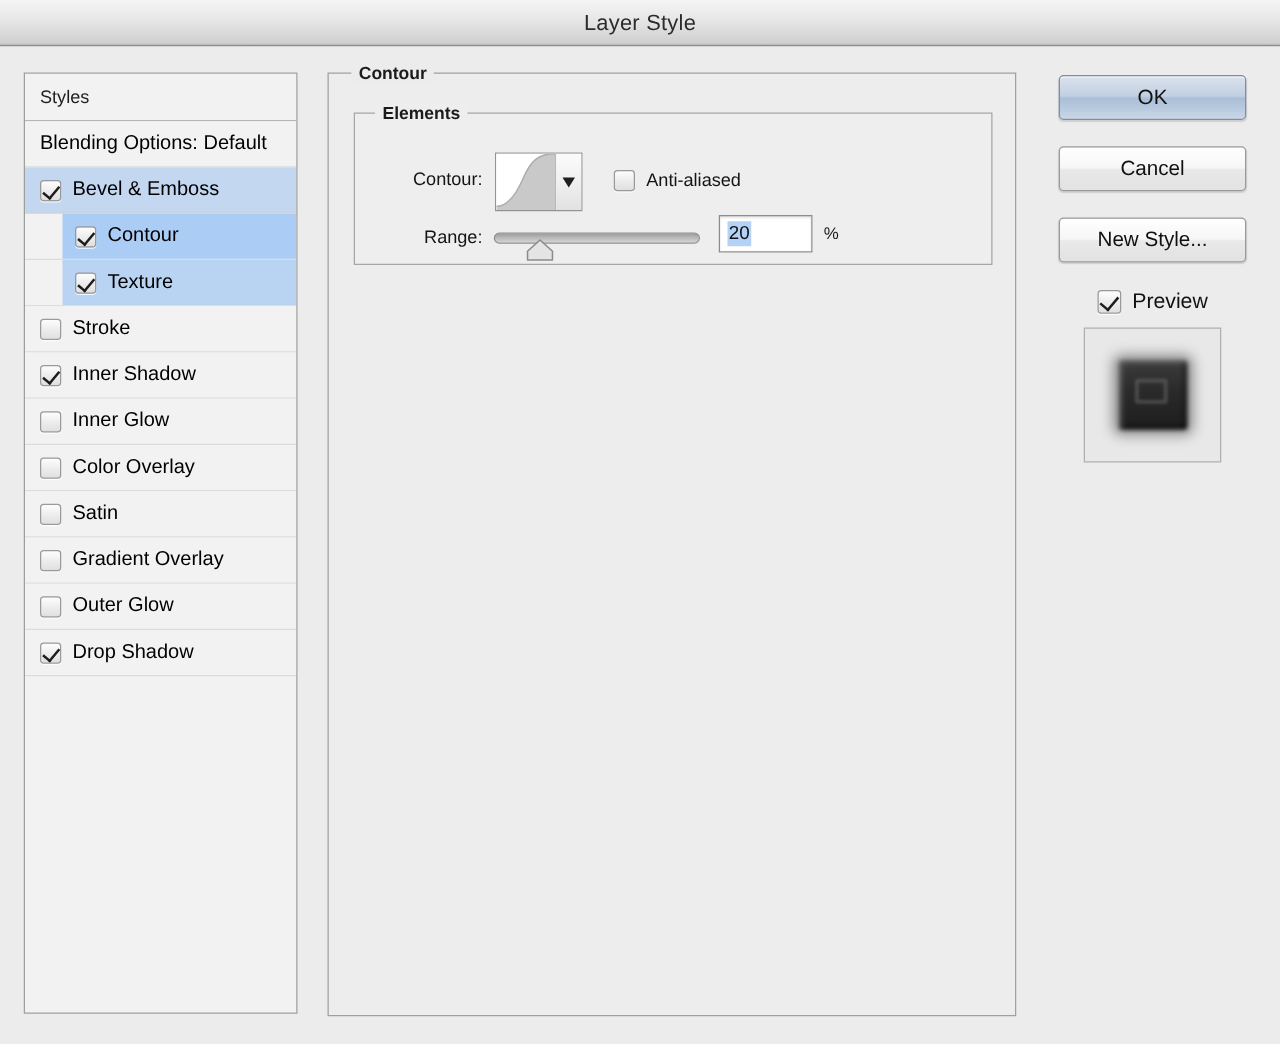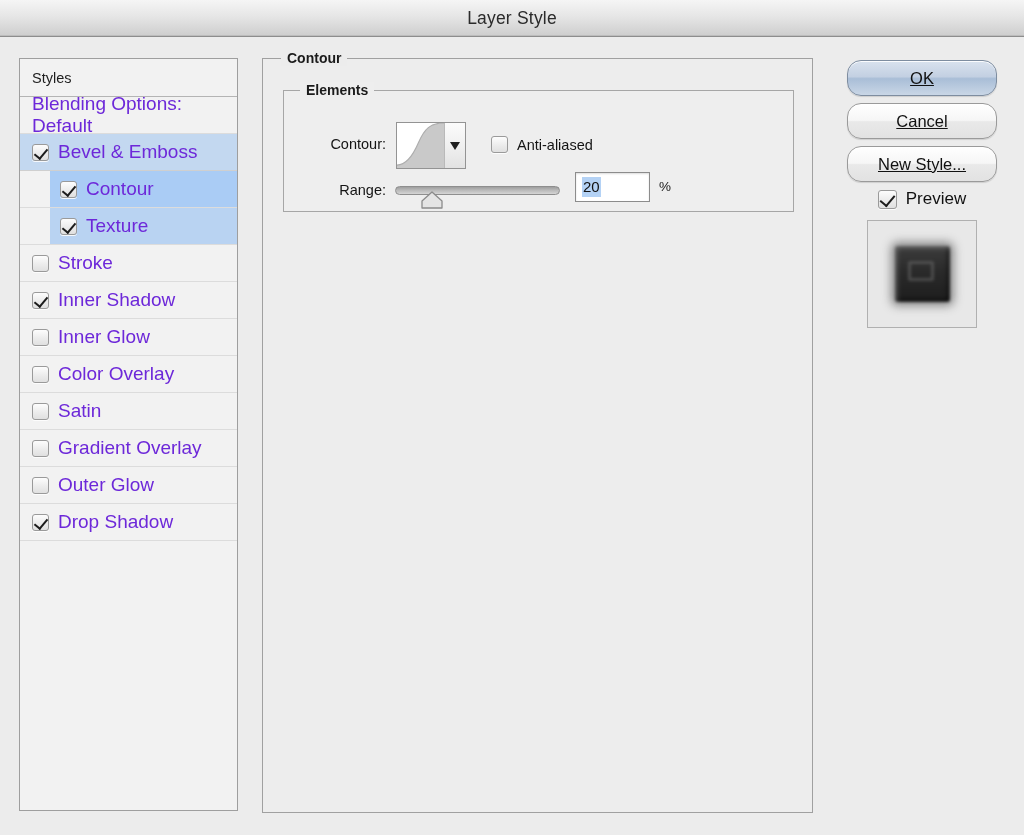--- a/index.html
+++ b/index.html
@@ -55,22 +55,22 @@
     color: #1e1e1e;
     border-bottom: 1px solid #b4b4b4;
     background: #f2f2f2;
   }
   .list-row {
     position: relative;
     height: 37px;
     display: flex;
     align-items: center;
     padding-left: 12px;
-    font-size: 19px;
-    color: #6d28d9;
+    font-size: 16px;
+    color: #000000;
     border-bottom: 1px solid #dcdcdc;
     background: #f2f2f2;
   }
   .list-row.plain { padding-left: 12px; }
   .list-row.sel-parent { background: #c3d8f0; border-bottom-color: #cfcfcf; }
   .list-row.sel-child  { background: #f2f2f2; border-bottom-color: #dcdcdc; }
   .list-row.sel-child .child-band {
     position: absolute;
     left: 30px; top: 0; right: 0; bottom: 0;
     background: #b9d3f2;
@@ -229,32 +229,31 @@
 
   
   #button-col {
     position: absolute;
     left: 847px; top: 60px;
     width: 150px;
   }
   .btn {
     width: 150px;
     height: 36px;
-    border-radius: 14px;
+    border-radius: 4px;
     font-size: 16.5px;
     color: #111111;
     display: flex;
     align-items: center;
     justify-content: center;
     border: 1px solid #9a9a9a;
     background: linear-gradient(to bottom, #ffffff 0%, #f6f6f6 48%, #e9e9e9 52%, #e2e2e2 100%);
     box-shadow: 0 1px 1px rgba(0,0,0,.13), inset 0 1px 0 rgba(255,255,255,.9);
-    margin-bottom: 7px;
+    margin-bottom: 21px;
     cursor: default;
-    text-decoration: underline;
   }
   .btn.default {
     background: linear-gradient(to bottom, #d9e2ee 0%, #c3d0e2 46%, #a9bed7 52%, #c9d6e6 100%);
     border-color: #7e8da0;
   }
   #preview-wrap {
     display: flex;
     align-items: center;
     justify-content: center;
     margin-top: 5px;

